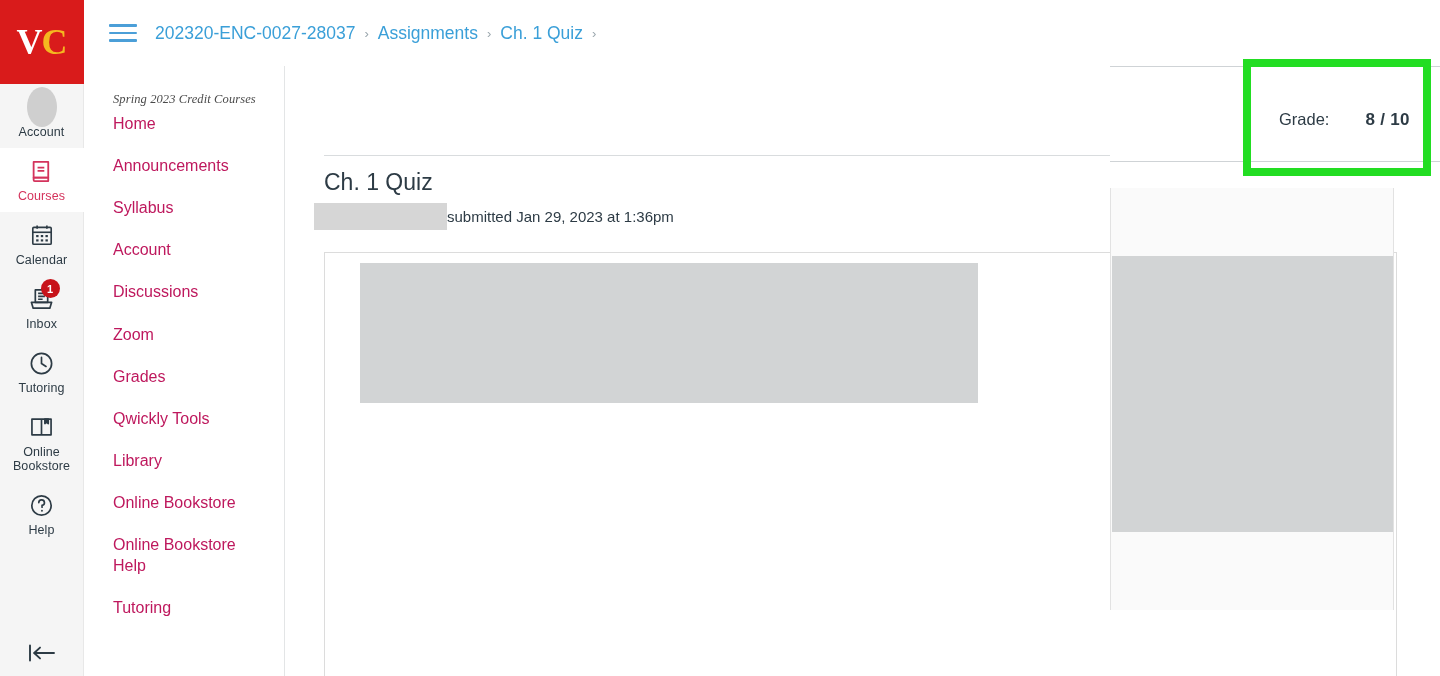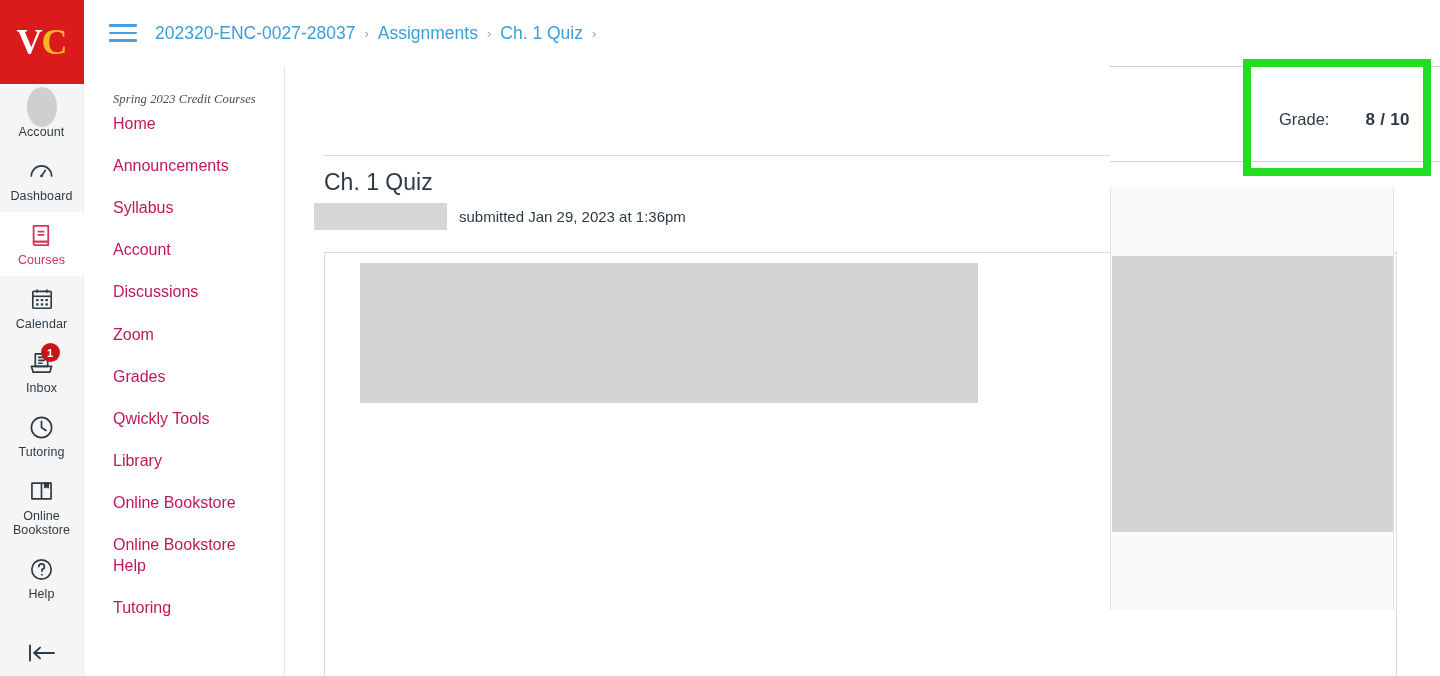--- a/index.html
+++ b/index.html
@@ -131,21 +131,21 @@
     width: 1074px; height: 1px; background: #d9dcde;
   }
 
   #assignment-title {
     position: absolute; left: 38px; top: 103px;
     font-size: 23px; font-weight: 400; color: #2d3b45;
   }
 
   #submitter-row {
     position: absolute; left: 28px; top: 137px;
-    display: flex; align-items: center; gap: 12px;
+    display: flex; align-items: center; gap: 0;
   }
   #submitter-redaction {
     width: 133px; height: 27px; background: #d6d6d6;
   }
   #submitted-text { font-size: 15px; color: #2d3b45; }
 
   
   #doc-frame {
     position: absolute; left: 38px; top: 186px;
     width: 1073px; height: 424px;
@@ -209,30 +209,20 @@
       </span>
     </div>
 
     <a class="nav-item">
       <span class="nav-ico">
         <span id="avatar-circle"></span>
       </span>
       <span class="nav-label">Account</span>
     </a>
 
-    <a class="nav-item">
-      <span class="nav-ico">
-        <svg width="27" height="27" viewBox="0 0 24 24" fill="none" stroke="#2d3b45" stroke-width="1.5" stroke-linecap="round">
-          <path d="M3 16a9 9 0 0 1 18 0"></path>
-          <path d="M12 16l3.4-5"></path>
-          <circle cx="12" cy="16" r="1.2" fill="#2d3b45" stroke="none"></circle>
-        </svg>
-      </span>
-      <span class="nav-label">Dashboard</span>
-    </a>
 
     <a class="nav-item active">
       <span class="nav-ico">
         <svg width="27" height="27" viewBox="0 0 24 24" fill="none" stroke="#d4335c" stroke-width="1.6" stroke-linejoin="round">
           <path d="M5 3.5h13v14H5z"></path>
           <path d="M5 17.5h13v3H6a1 1 0 0 1-1-1z"></path>
           <path d="M8.5 8.5h6M8.5 11.5h6"></path>
         </svg>
       </span>
       <span class="nav-label">Courses</span>

